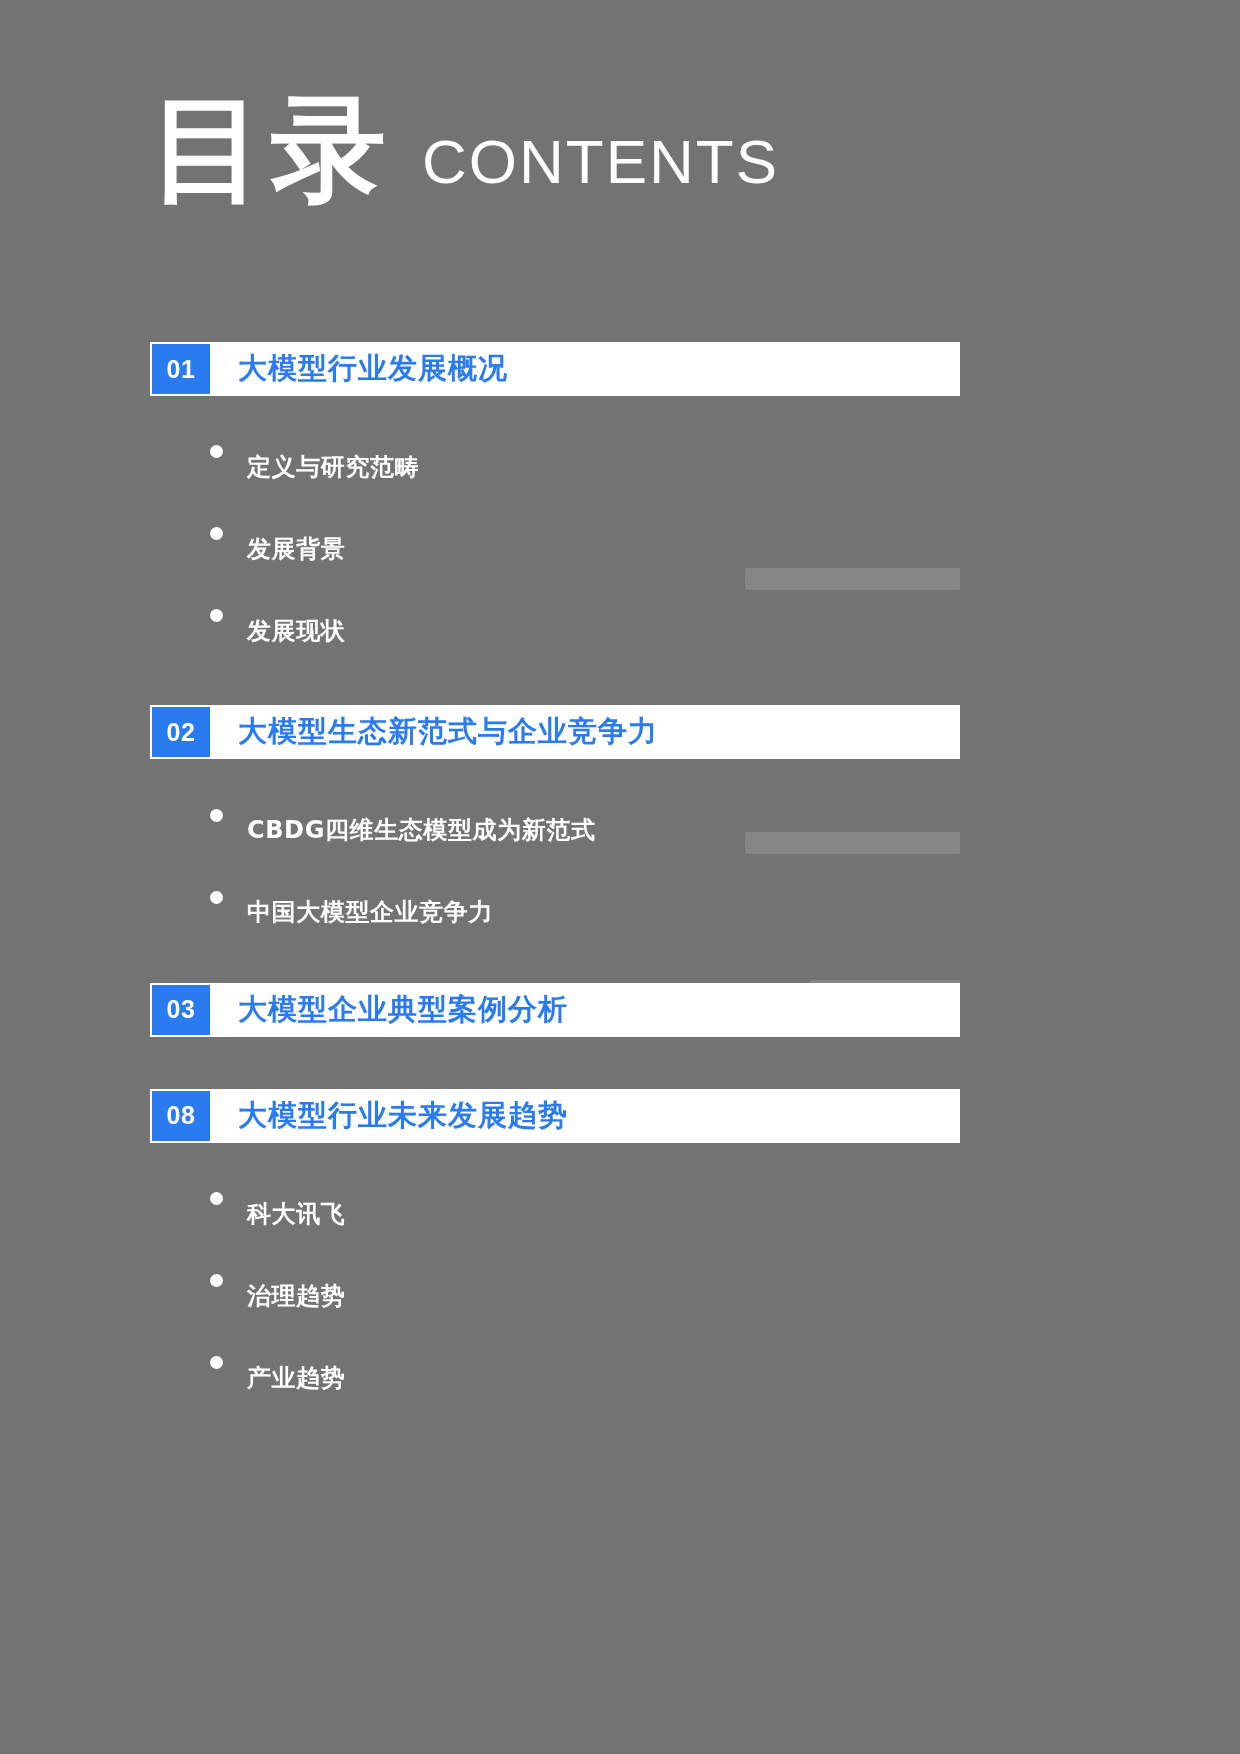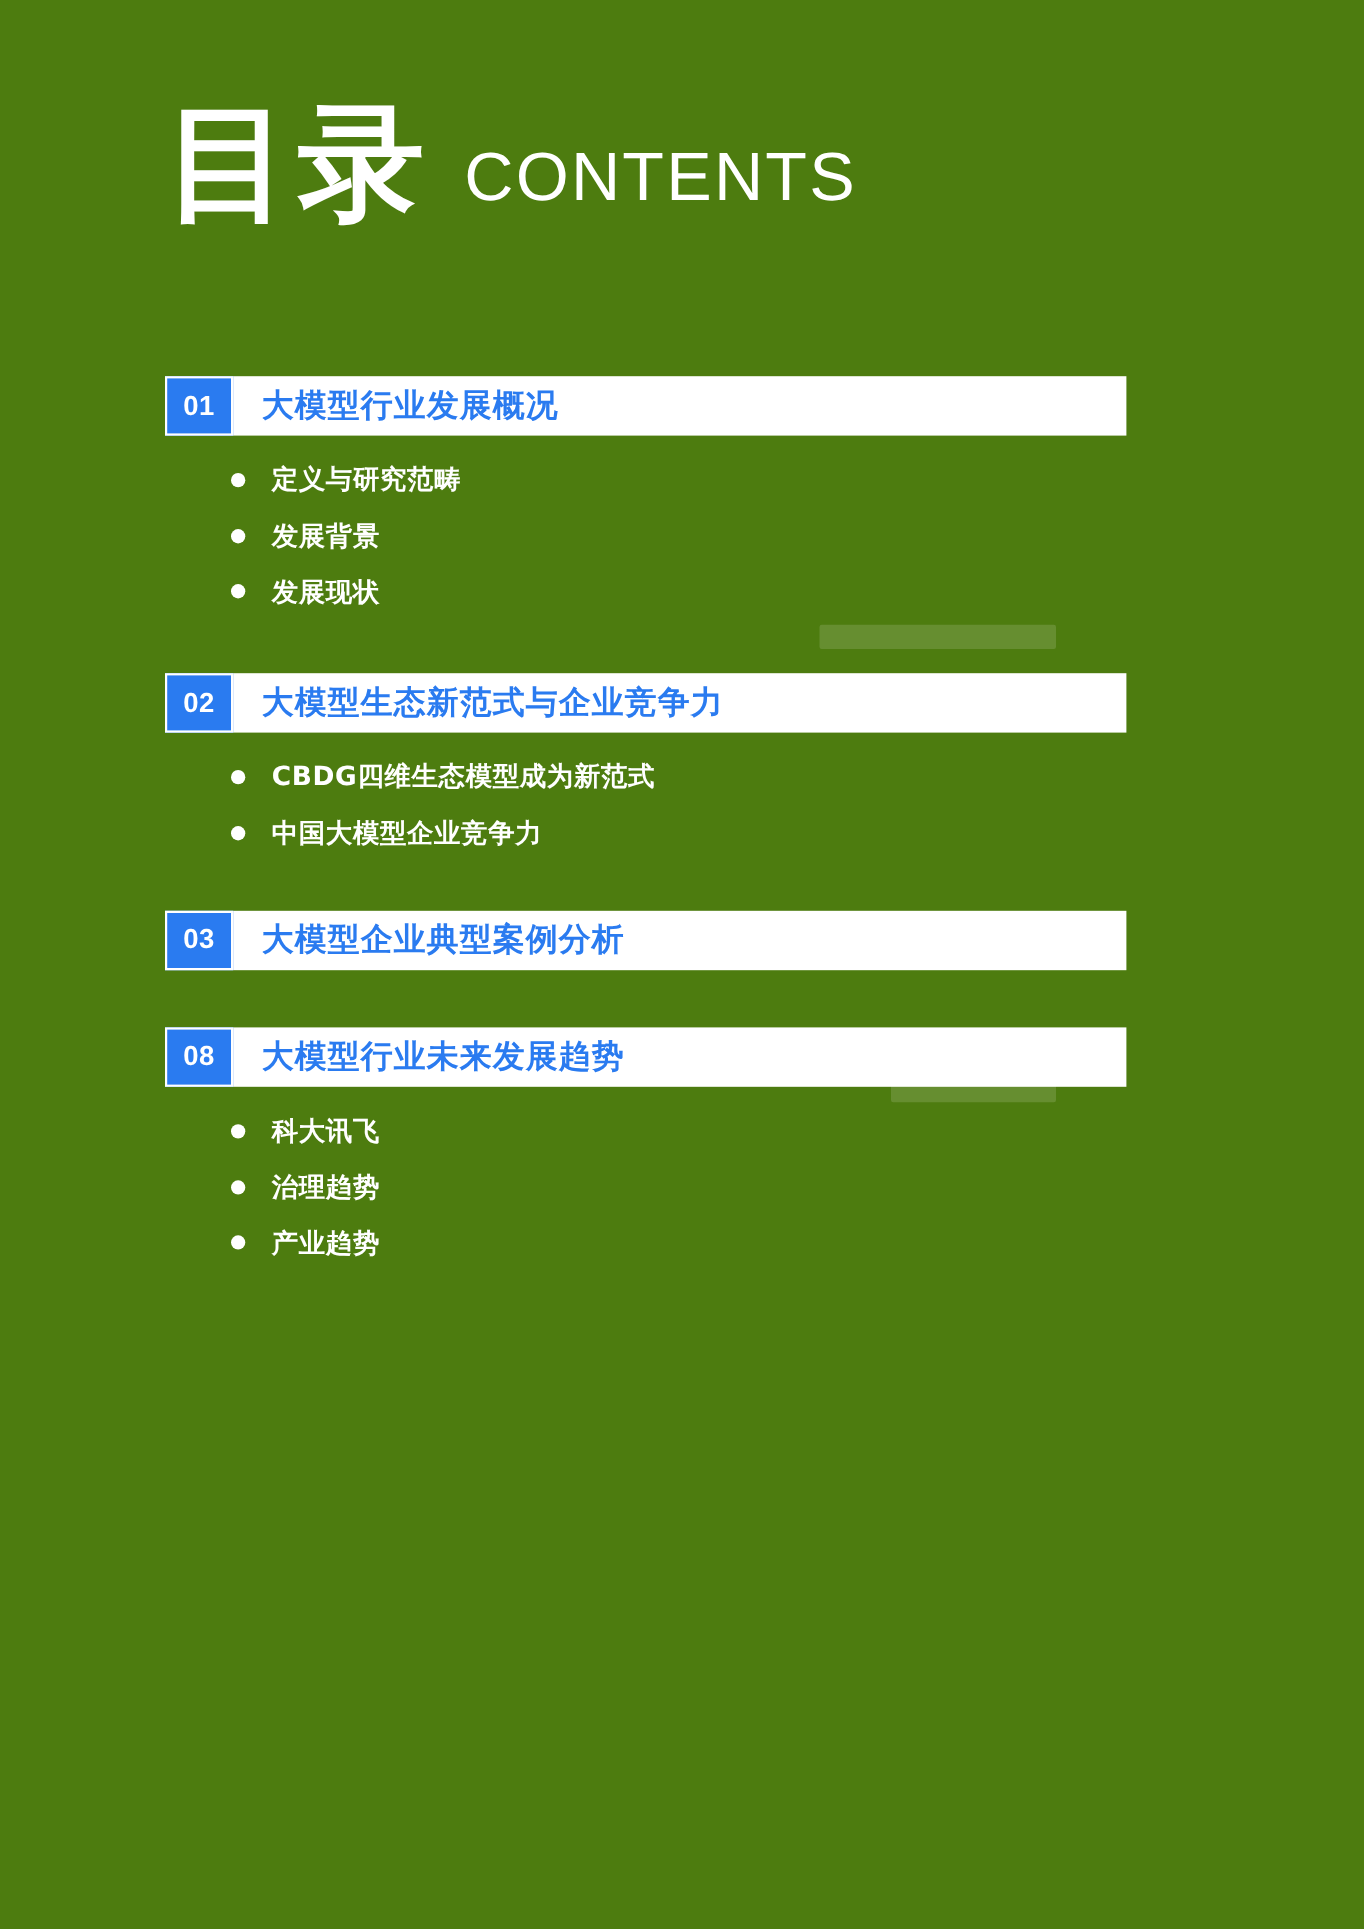--- a/index.html
+++ b/index.html
@@ -10,21 +10,21 @@
     width: 1240px;
     height: 1754px;
     background: #f2f2f2;
     font-family: "Liberation Sans", sans-serif;
     -webkit-font-smoothing: antialiased;
   }
   .page {
     position: relative;
     width: 1240px;
     height: 1754px;
-    background: #4d7c0f;
+    background: #737373;
     overflow: hidden;
     box-sizing: border-box;
   }
   
   .title-block {
     position: absolute;
     left: 150px;
     top: 92px;
     display: flex;
     align-items: baseline;
@@ -56,21 +56,21 @@
     width: 810px;
   }
   .section {
     margin-bottom: 0;
   }
   .section-header {
     display: flex;
     align-items: stretch;
     height: 54px;
     background: #ffffff;
-    width: 874px;
+    width: 810px;
   }
   .section-num-box {
     width: 62px;
     min-width: 62px;
     display: flex;
     align-items: center;
     justify-content: center;
     background: #2a7bf0;
     border: 2px solid #ffffff;
     box-sizing: border-box;
@@ -107,20 +107,21 @@
     margin-right: 24px;
     flex: 0 0 auto;
   }
   .bullet-text {
     font-family: "DejaVu Sans", "Liberation Sans", sans-serif;
     font-size: 24px;
     font-weight: bold;
     color: #ffffff;
     letter-spacing: 0.6px;
     line-height: 1.2;
+    margin-top: 31px;
   }
   .gap-1 { height: 38px; }
   .gap-2 { height: 34px; }
   .gap-3 { height: 52px; }
   
   .smudge {
     position: absolute;
     background: rgba(255,255,255,0.14);
     border-radius: 2px;
   }

